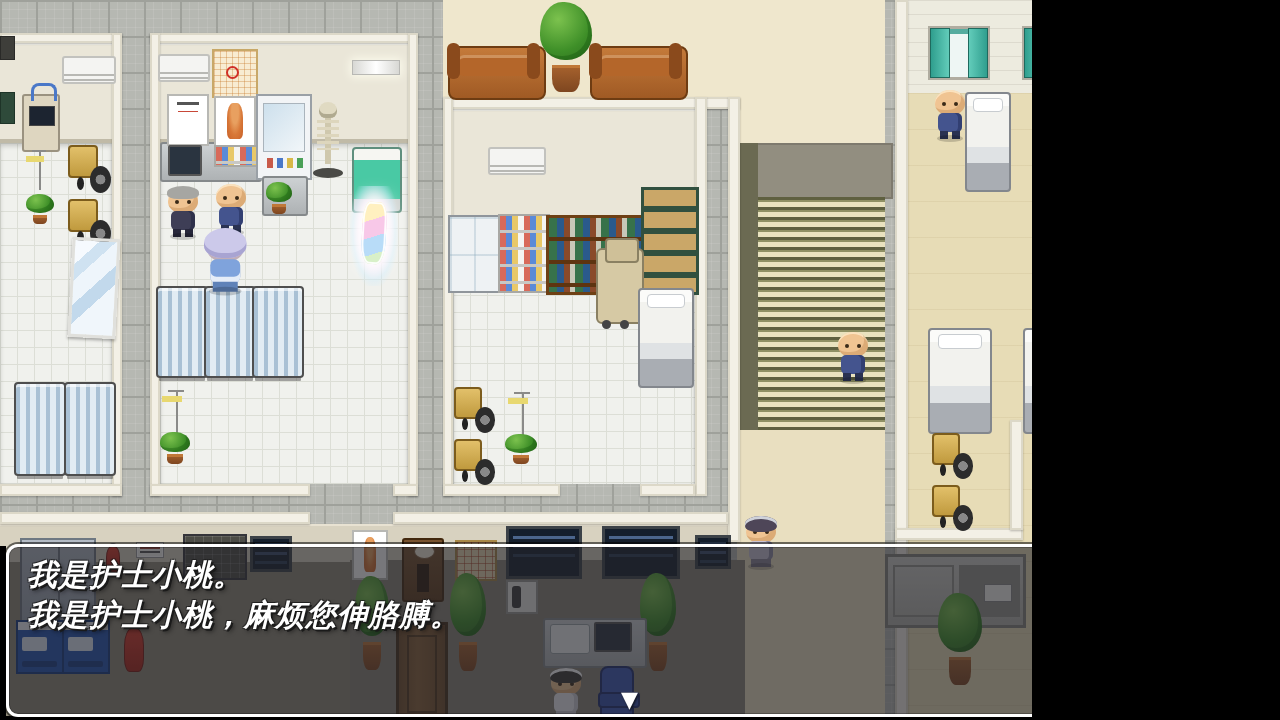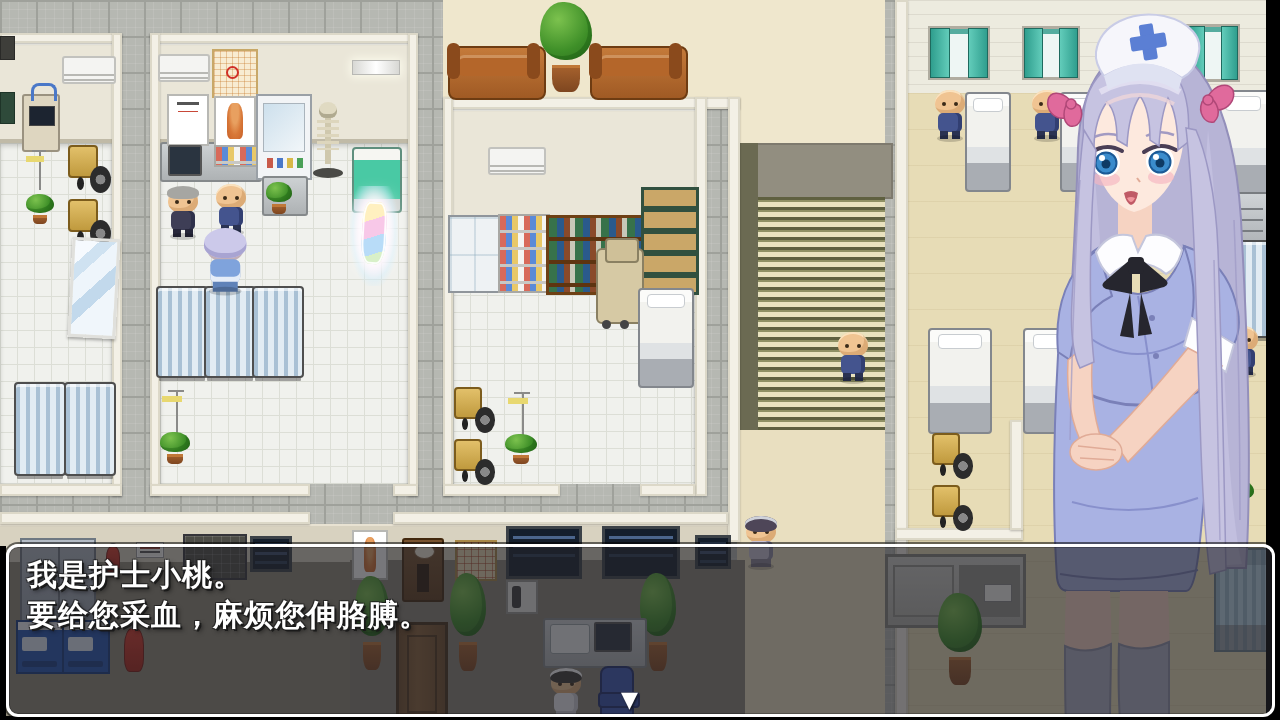--- a/index.html
+++ b/index.html
@@ -1,24 +1,24 @@
 <!DOCTYPE html>
 <html><head>
 <meta charset="utf-8">
 <style>
   html,body{margin:0;padding:0;background:#000}
-  #screen{position:relative;width:1280px;height:720px;overflow:hidden;
+  #screen{position:relative;width:1032px;height:720px;overflow:hidden;
     font-family:"DejaVu Sans",sans-serif;
     background-color:#b6b8b2;
     background-image:
       linear-gradient(#9fa19b 2px,transparent 2px),
       linear-gradient(90deg,#9fa19b 2px,transparent 2px),
       linear-gradient(rgba(255,255,255,.09) 1px,transparent 1px),
       linear-gradient(90deg,rgba(255,255,255,.09) 1px,transparent 1px);
-    background-size:36px 36px,36px 36px,9px 9px,9px 9px;}
+    background-size:36px 36px,36px 36px,9px 9px,9px 9px;font-style:italic;}
   .abs{position:absolute}
   
   .beige{background:#efe7cd}
   .beige2{background:#e9dfc0}
   .platform{background:#928e80;box-shadow:inset 0 0 0 2px #7e7a6e}
   .dark-strip{background:#6b6a52}
   .stairs{background:repeating-linear-gradient(180deg,#5f6040 0 3px,#8f9064 3px 5px,#e9e2bf 5px 10px)}
   .wall-cream{background:#eae6d8;box-shadow:inset 0 -4px 0 rgba(130,120,95,.4),inset 0 2px 0 rgba(255,255,255,.5)}
   .floor-tiles{background-color:#f0f1ed;background-image:linear-gradient(#dcded6 1px,transparent 1px),linear-gradient(90deg,#dcded6 1px,transparent 1px);background-size:17px 17px;box-shadow:inset 0 3px 5px rgba(0,0,0,.18)}
   .wallb{background:#f3f0e6;box-shadow:inset 0 0 0 2px #dcd8c8,0 1px 2px rgba(0,0,0,.25)}
@@ -411,16 +411,16 @@
     </g>
     <path d="M40,180 C34,260 32,360 30,440 M194,220 C198,320 200,420 200,520 M174,260 C176,360 178,460 180,540" stroke="#9c98c4" stroke-width="1.5" fill="none" opacity=".7"></path>
   </svg>
 
   <div id="bar-right" class="abs black"></div>
   <div id="bar-bottom" class="abs black"></div>
   <div id="bar-left" class="abs black"></div>
 
   <div id="dialog">
     <div id="dlg-line1" class="dlg-line">我是护士小桃。</div>
-    <div id="dlg-line2" class="dlg-line">要给您采血，麻烦您伸胳膊。</div>
+    <div id="dlg-line2" class="dlg-line">我是护士小桃，麻烦您伸胳膊。</div>
     <span id="continue-ind">▼</span>
   </div>
 </div>
 
 </body></html>

